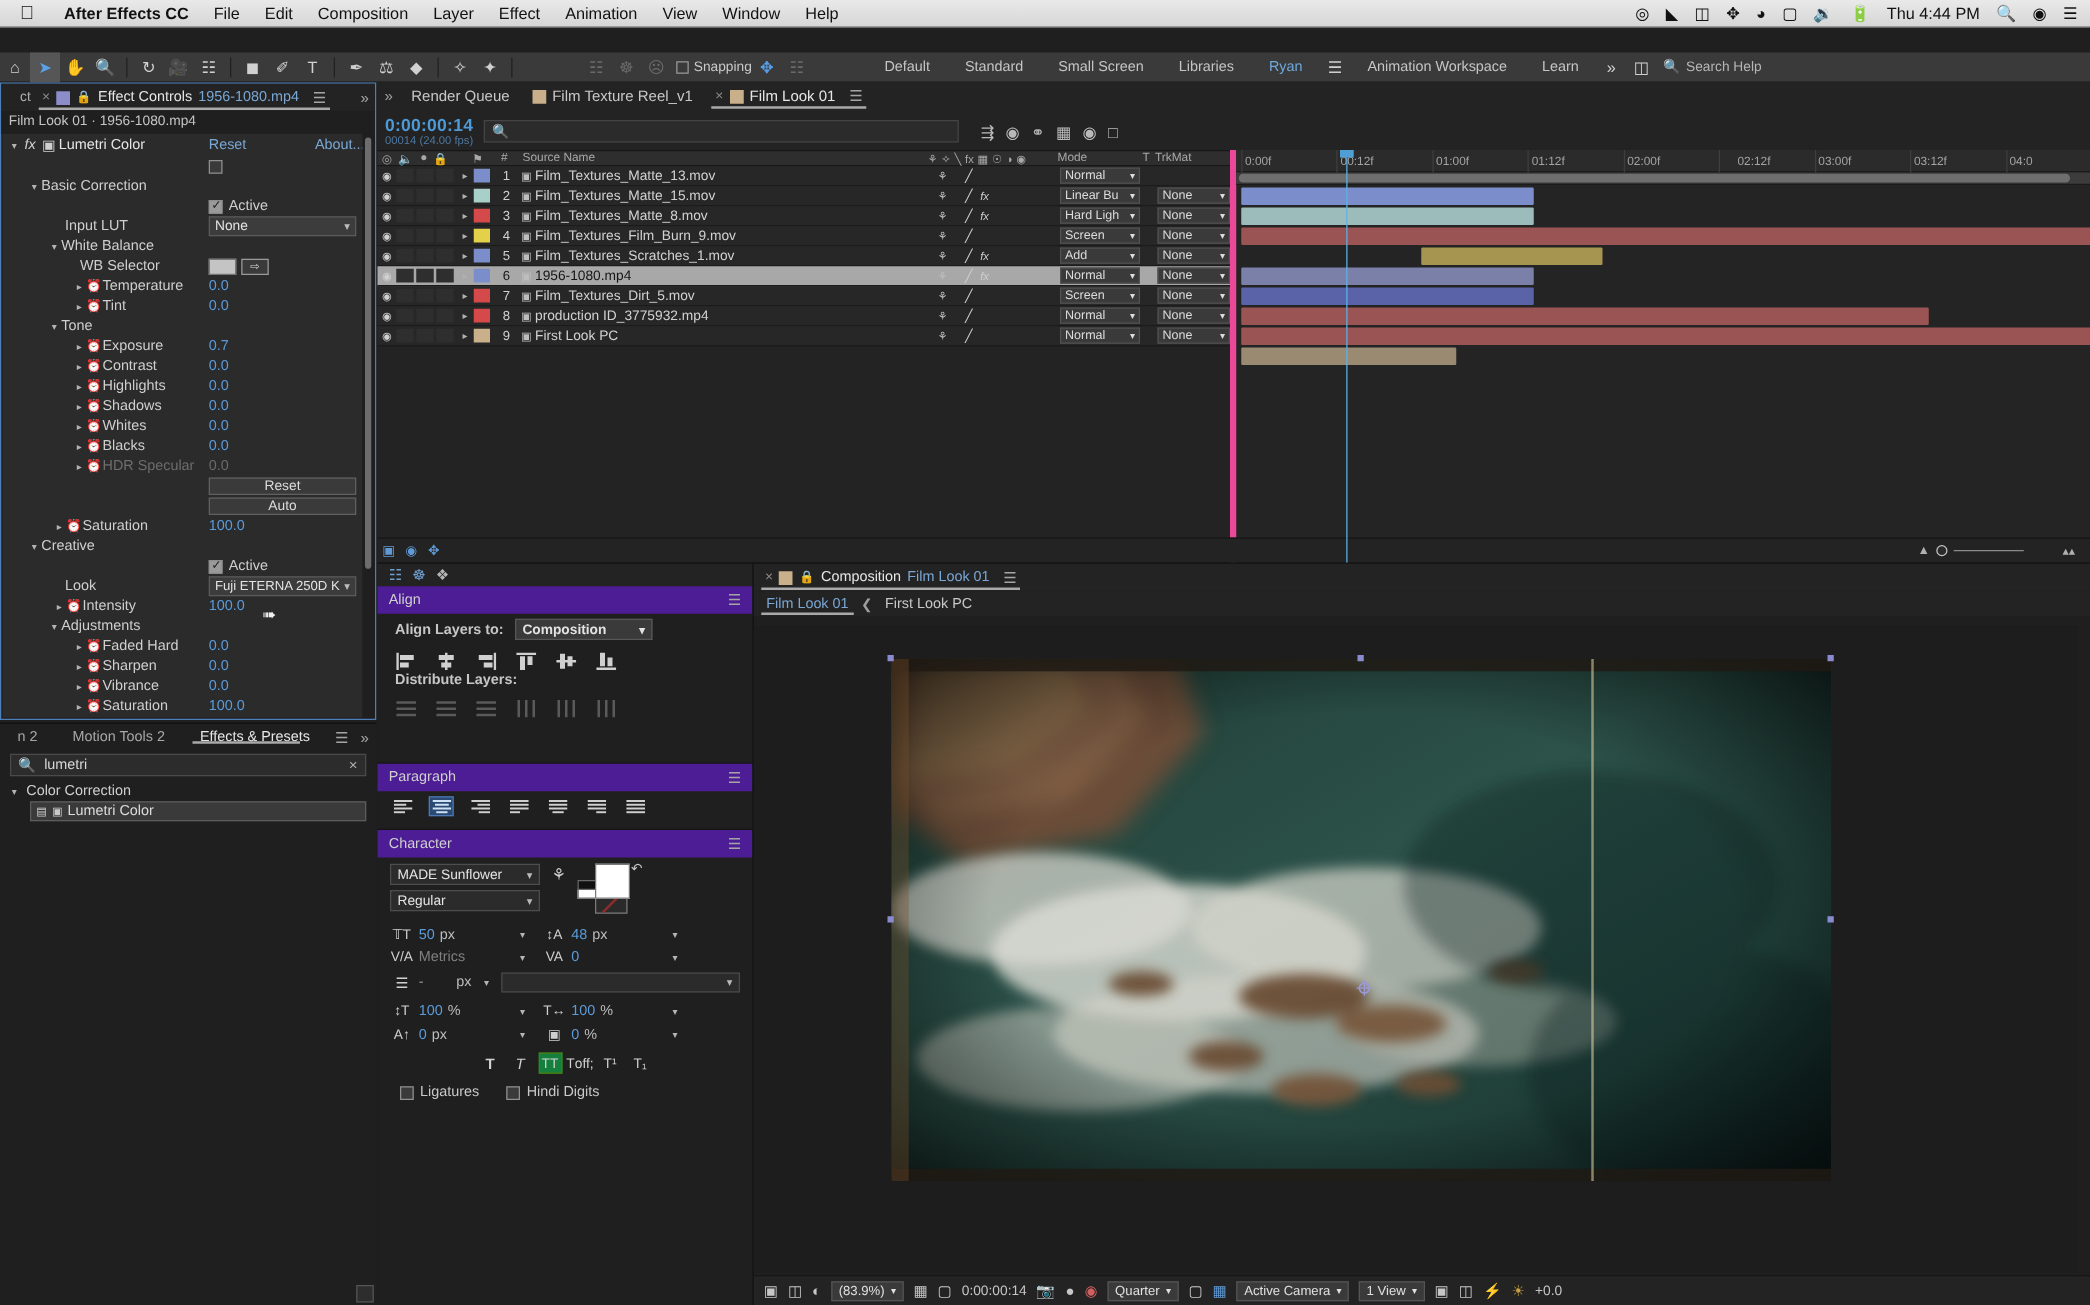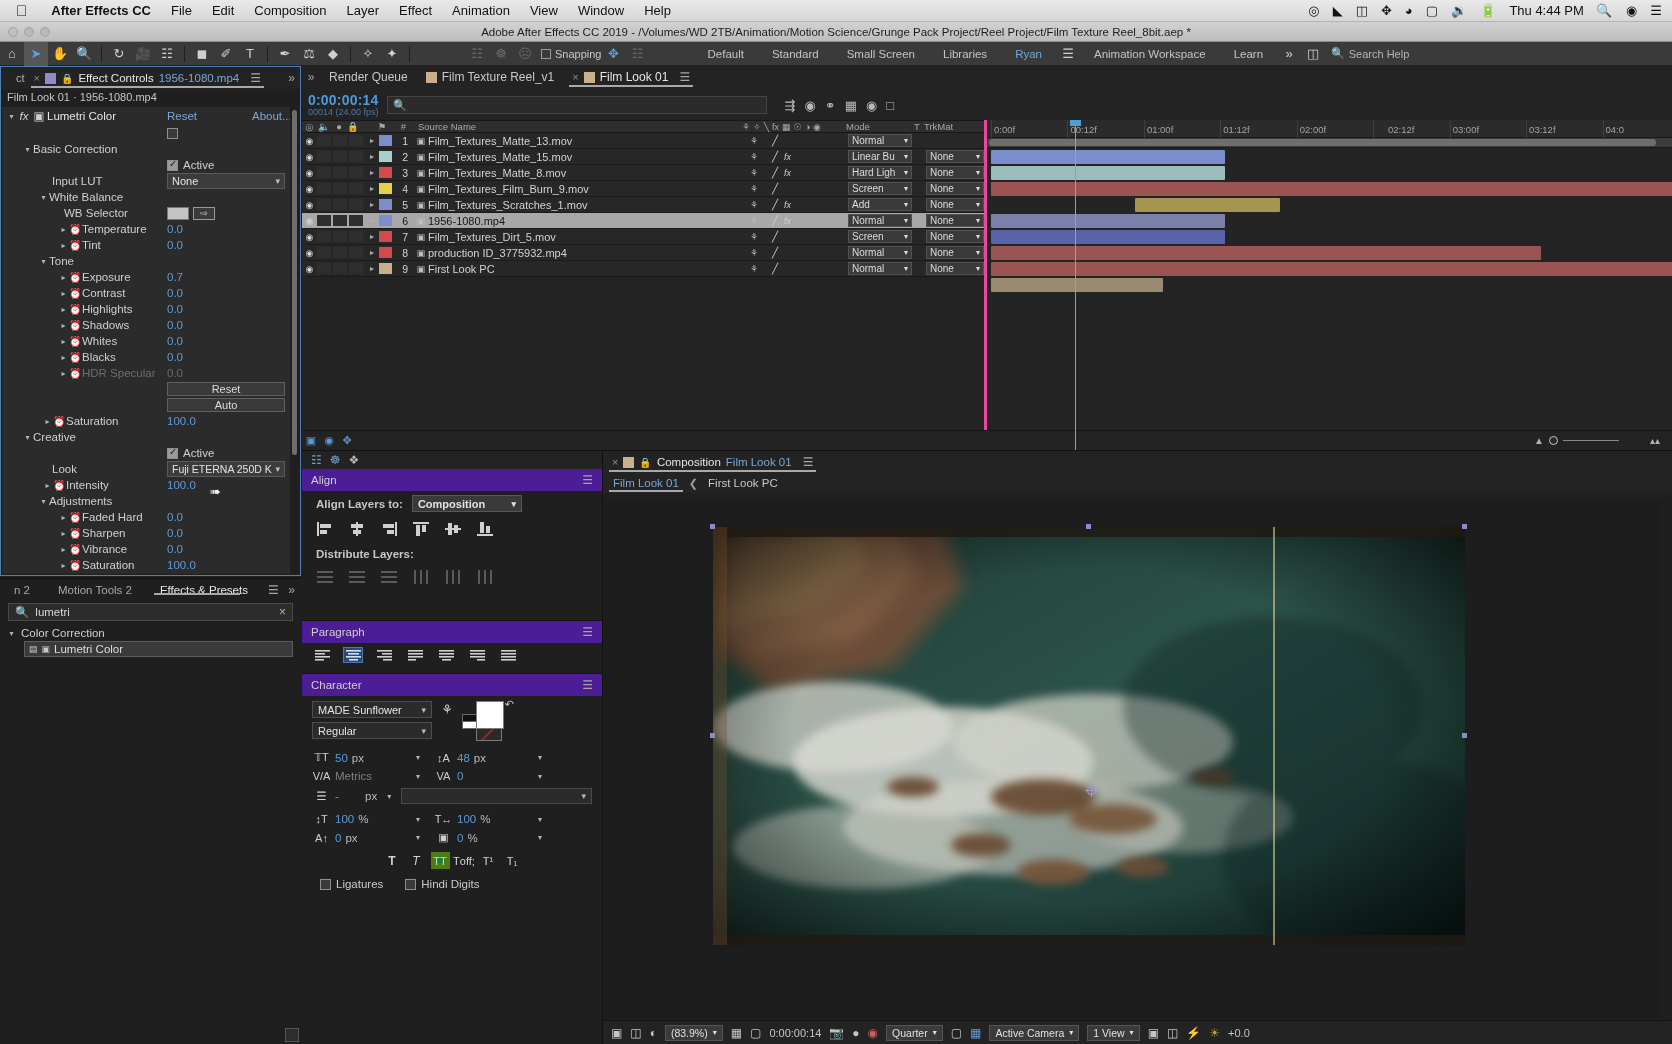--- a/index.html
+++ b/index.html
@@ -152,21 +152,21 @@
   .lrow .sws { width:100px; display:flex; align-items:center; gap:2px; }
   .lrow .mdd { width:64px; height:13px; background:#3a3a3a; border:1px solid #525252;
                display:flex; align-items:center; padding:0 3px; font-size:10px; color:#dcdcdc;}
   .lrow .mdd .cv { margin-left:auto; font-size:8px; }
   .lrow .tcol { width:14px; }
   .lrow .tmdd { width:58px; height:13px; background:#3a3a3a; border:1px solid #525252;
                 display:flex; align-items:center; padding:0 3px; font-size:10px; color:#dcdcdc;}
   .lrow .tmdd .cv { margin-left:auto; font-size:8px; }
   .tl-left { position:absolute; left:0; top:0; width:682px; bottom:0; }
   .tl-right { position:absolute; left:682px; top:0; right:0; bottom:0; background:#242424;
-              border-left:3px solid #ec4899; }
+              border-left:5px solid #ec4899; }
   .ruler { height:18px; position:relative; background:#2b2b2b; border-bottom:1px solid #171717;
            font-size:9.5px; color:#a3a3a3; }
   .ruler span { position:absolute; top:4px; }
   .ruler .tick { position:absolute; top:0; width:1px; height:18px; background:#3e3e3e; }
   .navbar { position:absolute; left:0; right:0; top:18px; height:10px; background:#3c3c3c;
             border-bottom:1px solid #1b1b1b; }
   .navbar i { position:absolute; left:2px; right:16px; top:1px; bottom:1px;
               background:#6e6e6e; border-radius:5px; display:block; }
   .bars { position:absolute; left:0; right:0; top:29px; bottom:0; }
   .bar { position:absolute; height:14px; border-radius:1px; }
@@ -215,21 +215,21 @@
   .mfield .v.dim { color:#808080; }
   .mfield .u { color:#bcbcbc; }
   .mfield .cv { margin-left:auto; font-size:8px; color:#b5b5b5; padding-right:14px; }
   .wideselrow { display:flex; align-items:center; gap:4px; margin-top:6px; font-size:11.5px;}
   .widesel { flex:1; height:16px; background:#2b2b2b; border:1px solid #4a4a4a;
              display:flex; align-items:center; padding:0 5px; }
   .widesel .cv { margin-left:auto; font-size:9px; color:#b9b9b9;}
   .tstylerow { display:flex; gap:5px; margin-top:8px; justify-content:center; }
   .tsb { width:19px; height:17px; display:flex; align-items:center; justify-content:center;
          color:#d2d2d2; font-size:12px; }
-  .tsb.on { background:#15803d; border:6px solid #4d7c0f; }
+  .tsb.on { background:#15803d; border:1px solid #4d7c0f; }
   .ligrow { display:flex; gap:22px; margin-top:9px; padding-left:8px; font-size:11.5px;
             color:#c9c9c9; align-items:center; }
   .ligrow .g { display:flex; align-items:center; gap:5px; }
 
   
   #comp { left:602px; top:450px; width:1070px; height:594px; background:#1f1f1f;
           border-top:1px solid #111; border-left:1px solid #111; }
   .comptabs2 { height:20px; display:flex; align-items:center; font-size:11.5px;
                background:#232323; }
   .comptab2 { height:20px; display:flex; align-items:center; padding:0 10px;
@@ -276,28 +276,20 @@
       <span class="g">▢</span>
       <span class="g">🔉</span>
       <span class="g">🔋</span>
       <span class="g">Thu 4:44 PM</span>
       <span class="g">🔍</span>
       <span class="g">◉</span>
       <span class="g">☰</span>
     </span>
   </div>
 
-  <div class="titlebar">
-    <span class="traffic">
-      <i></i>
-      <i class="d"></i>
-      <i class="d"></i>
-    </span>
-    <span>Adobe After Effects CC 2019 - /Volumes/WD 2TB/Animation/Motion Science/Grunge Pack Project/Reel Project/Film Texture Reel_8bit.aep *</span>
-  </div>
 
   <div class="toolbar">
     <span class="tb-ico">⌂</span>
     <span class="tb-ico sel blue">➤</span>
     <span class="tb-ico">✋</span>
     <span class="tb-ico">🔍</span>
     <span class="tb-sep"></span>
     <span class="tb-ico">↻</span>
     <span class="tb-ico">🎥</span>
     <span class="tb-ico">☷</span>
@@ -980,21 +972,21 @@
             </svg>
           </span>
         <span class="abt">
             <svg width="16" height="14">
               <rect x="0" y="12" width="16" height="2" fill="#d0d0d0"></rect>
               <rect x="3" y="0" width="4" height="11" fill="#d0d0d0"></rect>
               <rect x="9" y="4" width="4" height="7" fill="#d0d0d0"></rect>
             </svg>
           </span>
       </div>
-      <div class="alrow" style="margin-top:12px;">
+      <div class="alrow" style="margin-top:2px;">
         <span>Distribute Layers:</span>
       </div>
       <div class="icobar">
         <span class="abt dim">
             <svg width="16" height="14">
               <rect x="0" y="1" width="16" height="2"></rect>
               <rect x="0" y="6" width="16" height="2"></rect>
               <rect x="0" y="11" width="16" height="2"></rect>
             </svg>
           </span>

